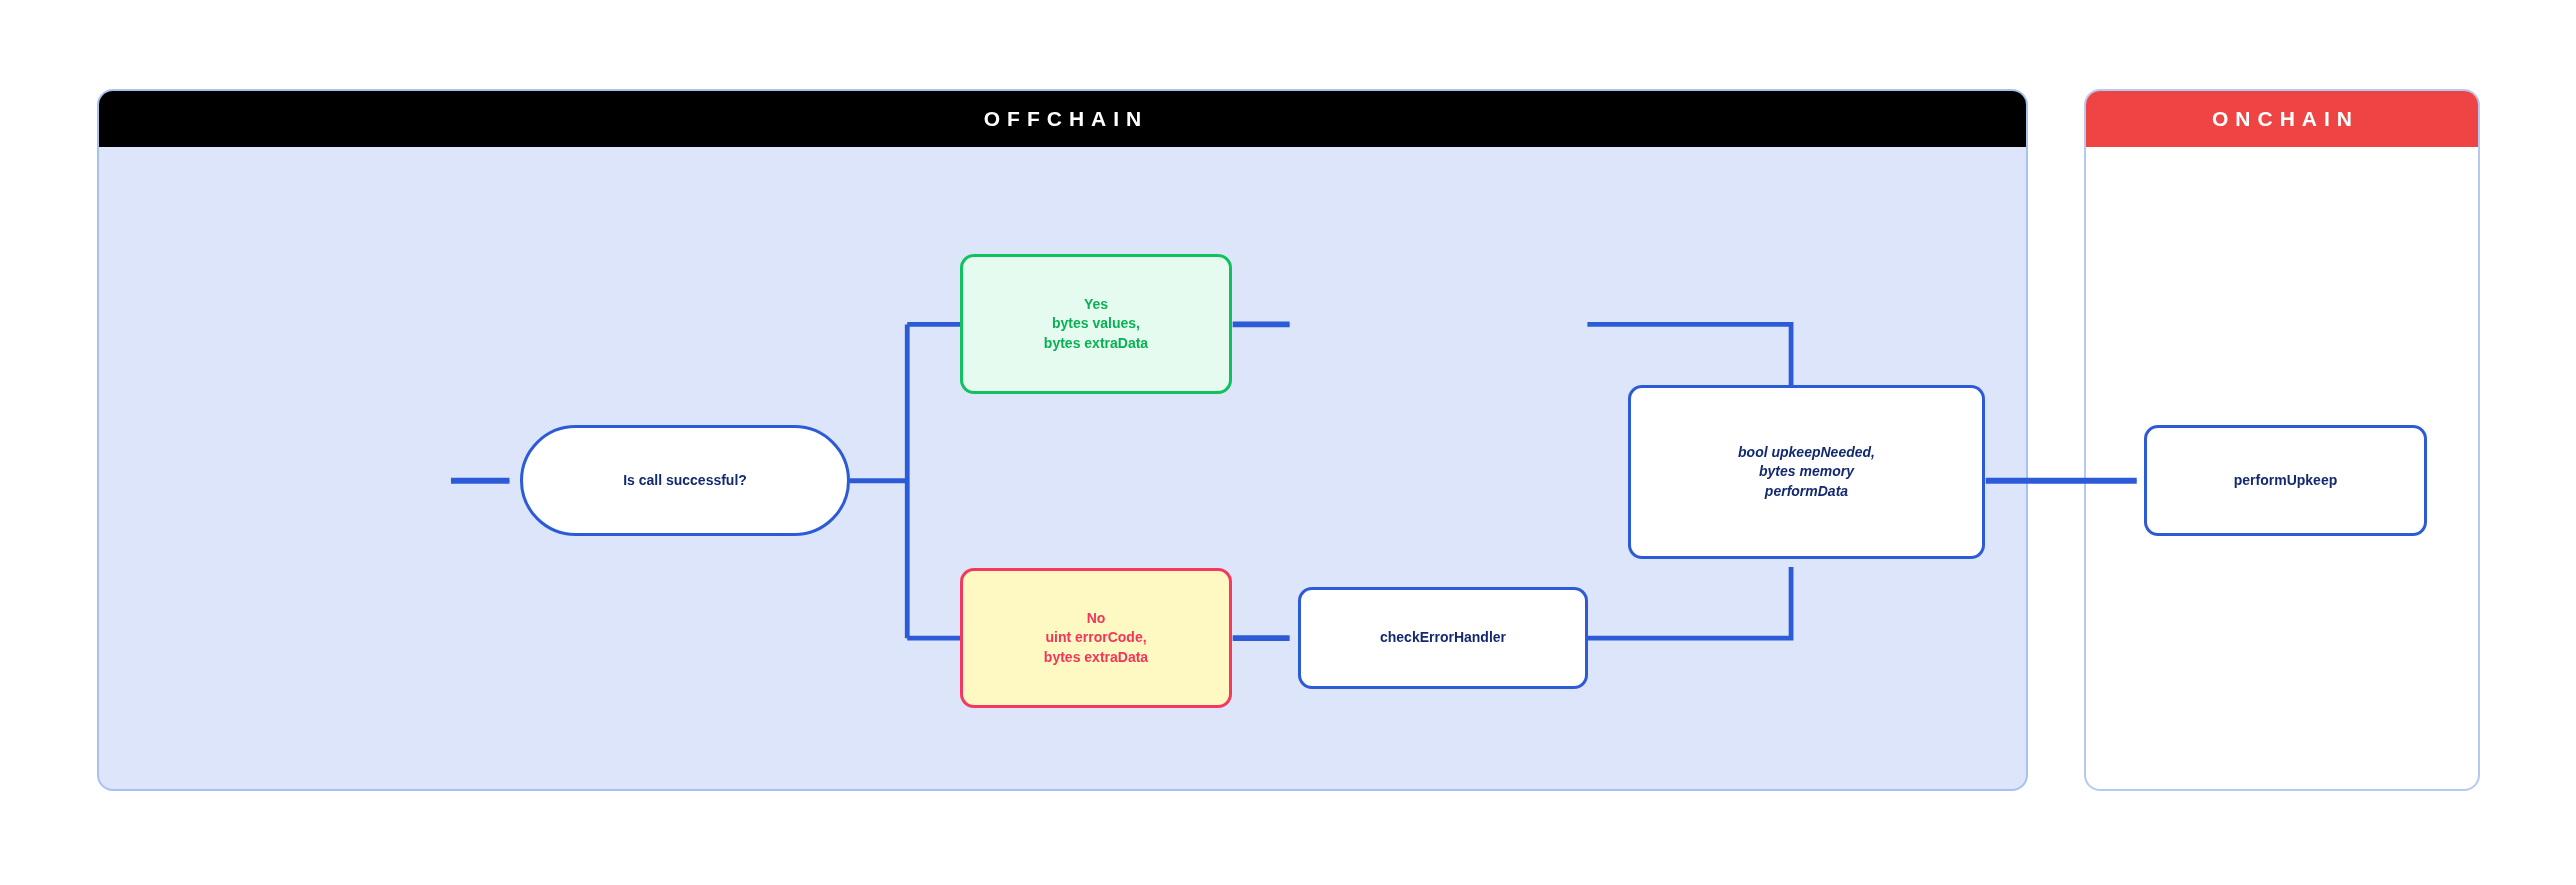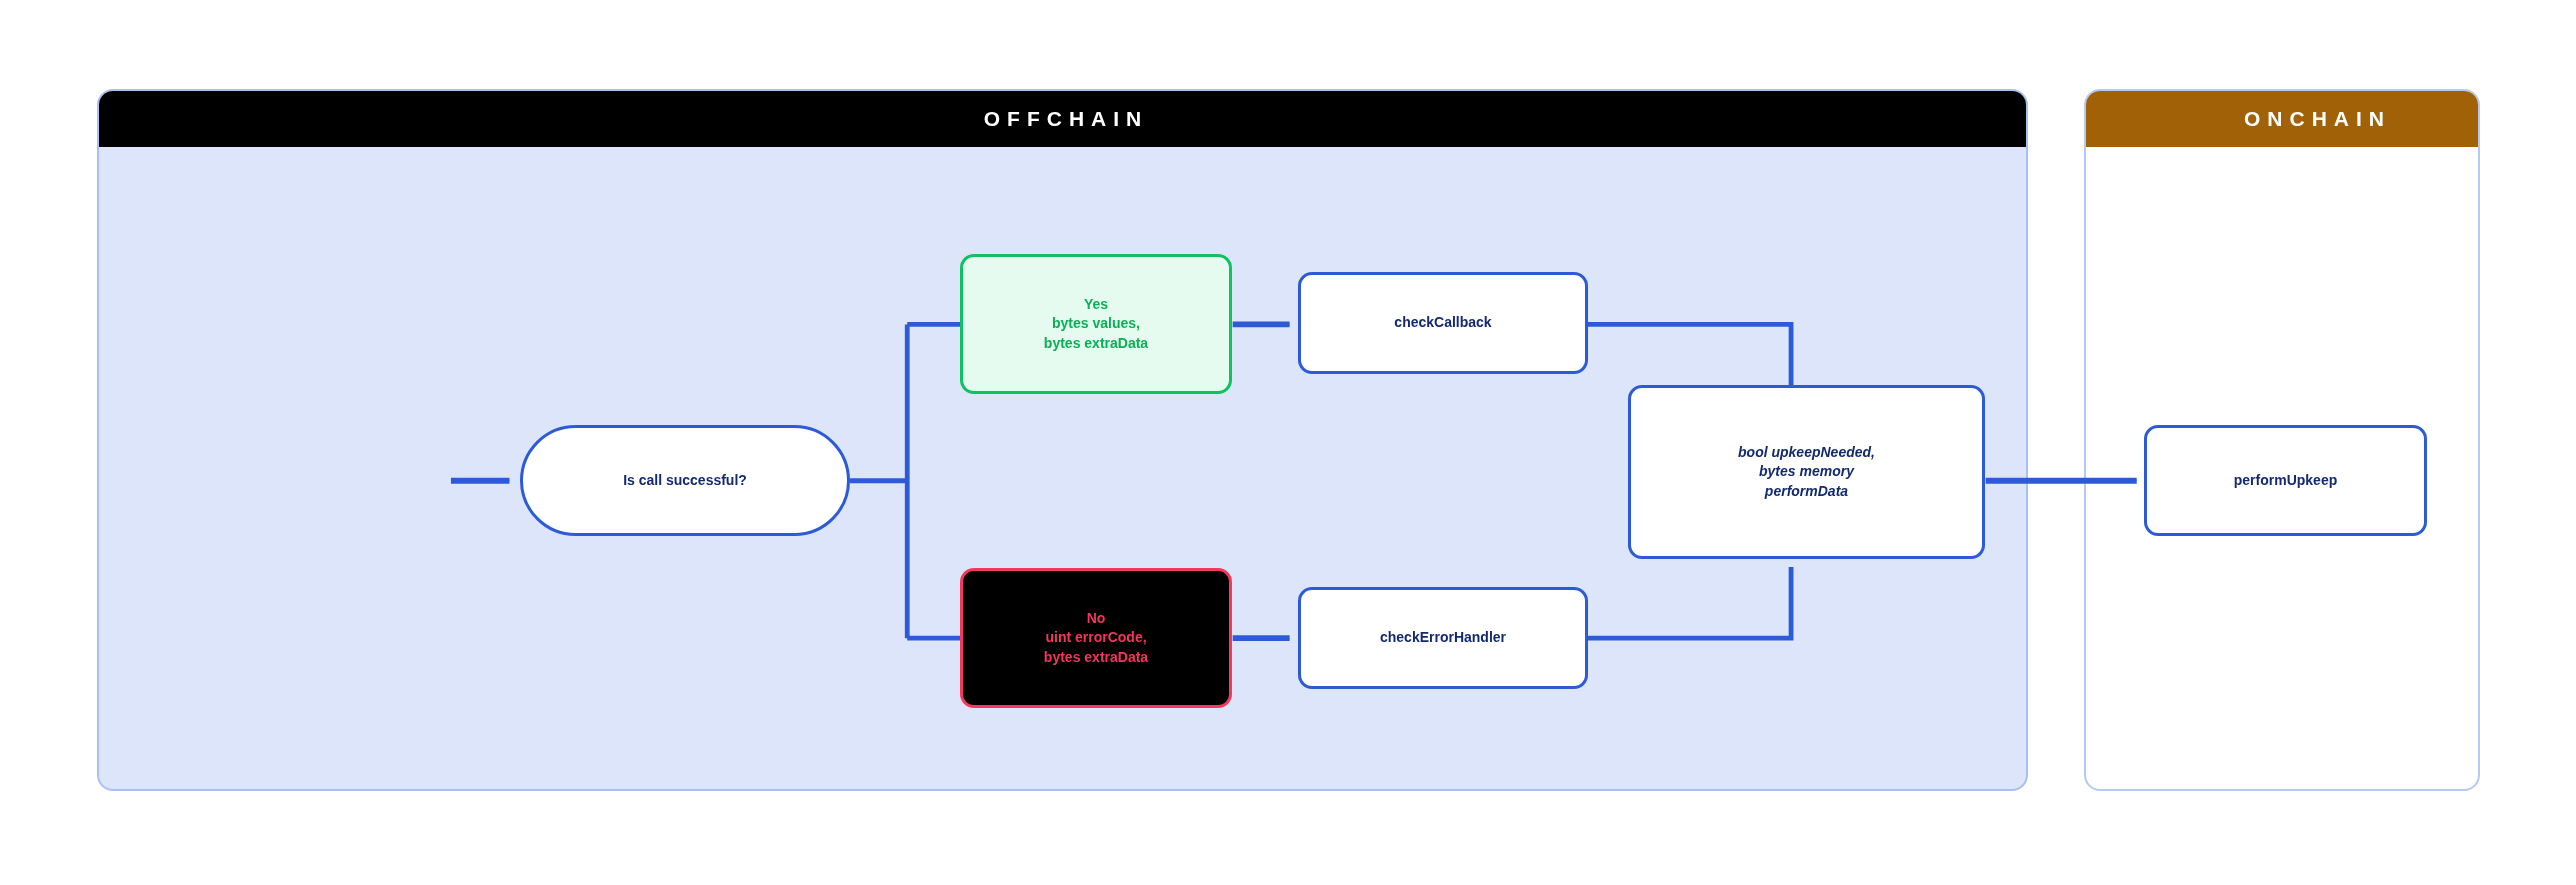--- a/index.html
+++ b/index.html
@@ -50,21 +50,21 @@
     display: flex;
     align-items: center;
     justify-content: center;
     color: #ffffff;
     font-size: 21px;
     font-weight: bold;
     letter-spacing: 7px;
     text-indent: 7px;
   }
   .header-offchain { background: #000000; }
-  .header-onchain  { background: #a16207; padding-left: 32px; }
+  .header-onchain  { background: #ef4444; }
 
   
   .node {
     position: absolute;
     box-sizing: border-box;
     background: #ffffff;
     border: 3.2px solid #2d5bd7;
     border-radius: 14px;
     display: flex;
     align-items: center;
@@ -77,21 +77,21 @@
     padding: 3.2px 7.4px;
     white-space: pre-line;
   }
   .node-pill { border-radius: 106px; }
   .node-yes {
     background: #e6fbf0;
     border-color: #0ec25e;
     color: #0ab054;
   }
   .node-no {
-    background: #000000;
+    background: #fef9c3;
     border-color: #f5395e;
     color: #f4355b;
   }
 
   .n-revert   { left: 157px;  top: 425px;  width: 294px;  height: 111px; }
   .n-iscall   { left: 520px;  top: 425px;  width: 330px;  height: 111px; border-radius: 58px; }
   .n-yes      { left: 960px; top: 254px;  width: 272px;  height: 140px; }
   .n-no       { left: 960px; top: 568px; width: 272px;  height: 140px; }
   .n-cb       { left: 1298px; top: 272px;  width: 290px;  height: 102px; }
   .n-ceh      { left: 1298px; top: 587px; width: 290px;  height: 102px; }
@@ -152,21 +152,20 @@
   <div class="node node-pill n-iscall">Is call successful?</div>
 
   <div class="node node-yes n-yes">Yes
 bytes values,
 bytes extraData</div>
 
   <div class="node node-no n-no">No
 uint errorCode,
 bytes extraData</div>
 
-  <div class="node n-cb">checkCallback</div>
 
   <div class="node n-ceh">checkErrorHandler</div>
 
   <div class="node n-upkeep">bool upkeepNeeded,
 bytes memory
 performData</div>
 
   <div class="node n-perform">performUpkeep</div>
 
 </div>

